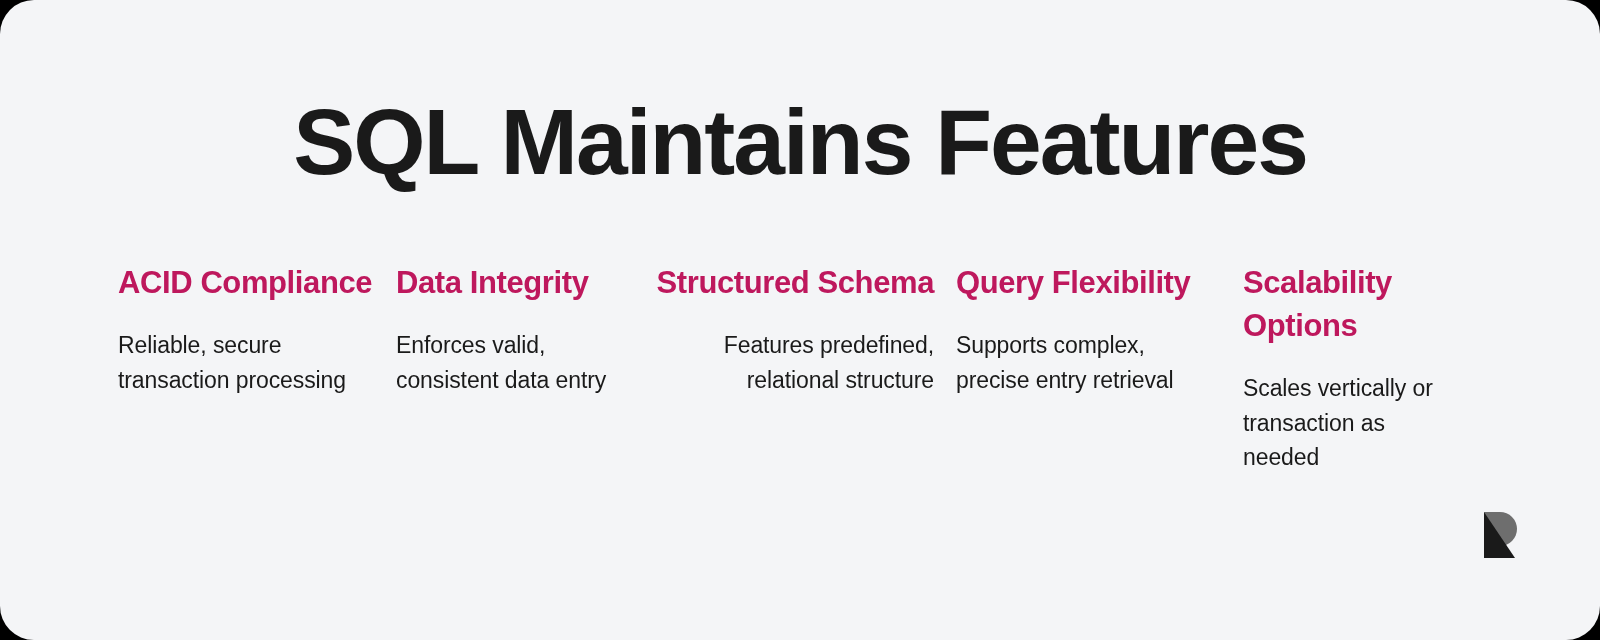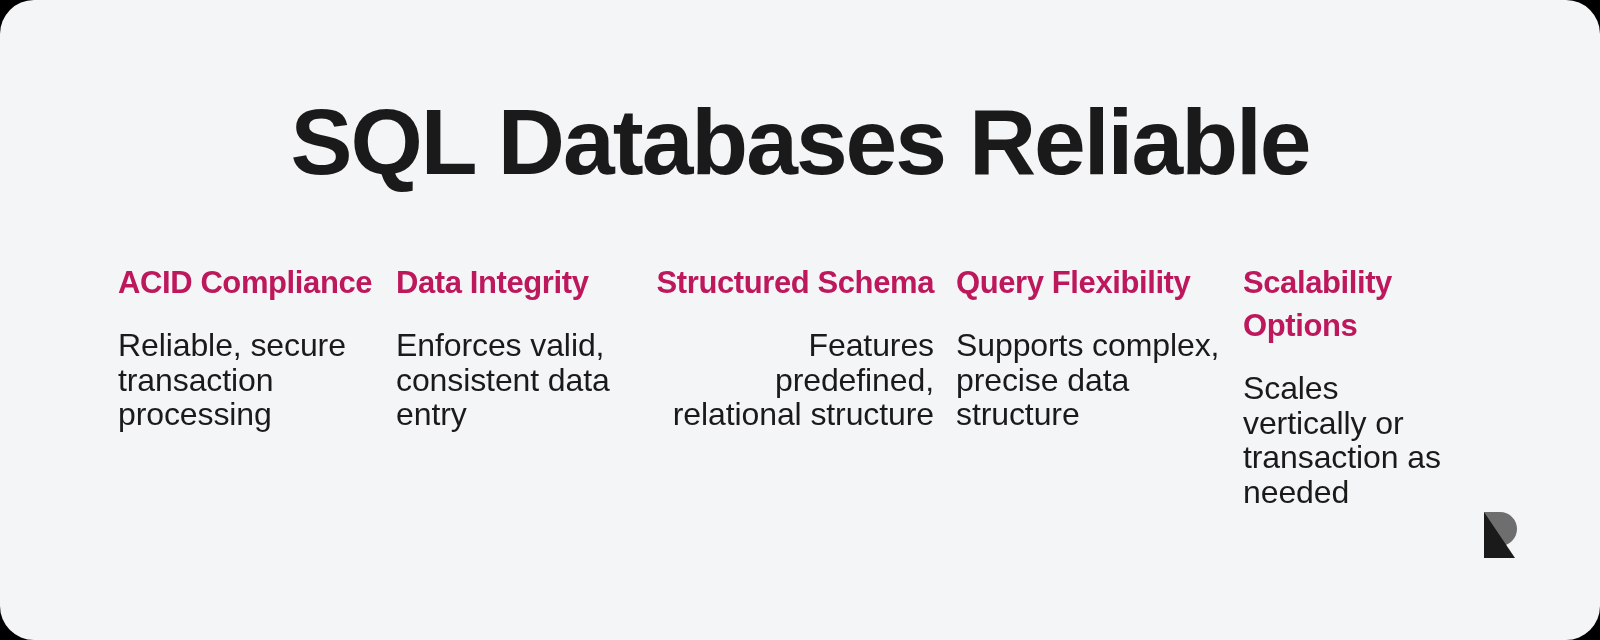--- a/index.html
+++ b/index.html
@@ -59,62 +59,62 @@
 
   .feature-heading {
     font-size: 31px;
     font-weight: 700;
     line-height: 43px;
     letter-spacing: -0.4px;
     color: #be185d;
     margin: 0 0 24px 0;
   }
   .feature-body {
-    font-size: 32px;
+    font-size: 23px;
     font-weight: 400;
     line-height: 34.5px;
     letter-spacing: -0.1px;
     color: #1A1A1A;
     margin: 0;
   }
   #brand-logo {
     position: absolute;
     left: 1481px;
     top: 510px;
     width: 38px;
     height: 50px;
   }
 </style>
 </head>
 <body>
 
 <div id="slide-card">
 
-  <div id="slide-title">SQL Databases Reliable</div>
+  <div id="slide-title">SQL Maintains Features</div>
 
   <div id="feature-columns">
 
     <div class="feature-column col-0">
       <div class="feature-heading">ACID Compliance</div>
       <div class="feature-body">Reliable, secure transaction processing</div>
     </div>
 
     <div class="feature-column col-1">
       <div class="feature-heading">Data Integrity</div>
       <div class="feature-body">Enforces valid, consistent data entry</div>
     </div>
 
     <div class="feature-column col-2">
       <div class="feature-heading">Structured Schema</div>
       <div class="feature-body">Features predefined, relational structure</div>
     </div>
 
     <div class="feature-column col-3">
       <div class="feature-heading">Query Flexibility</div>
-      <div class="feature-body">Supports complex, precise data structure</div>
+      <div class="feature-body">Supports complex, precise entry retrieval</div>
     </div>
 
     <div class="feature-column col-4">
       <div class="feature-heading">Scalability Options</div>
       <div class="feature-body">Scales vertically or transaction as needed</div>
     </div>
 
   </div>
 
   <svg id="brand-logo" viewBox="0 0 38 50">

